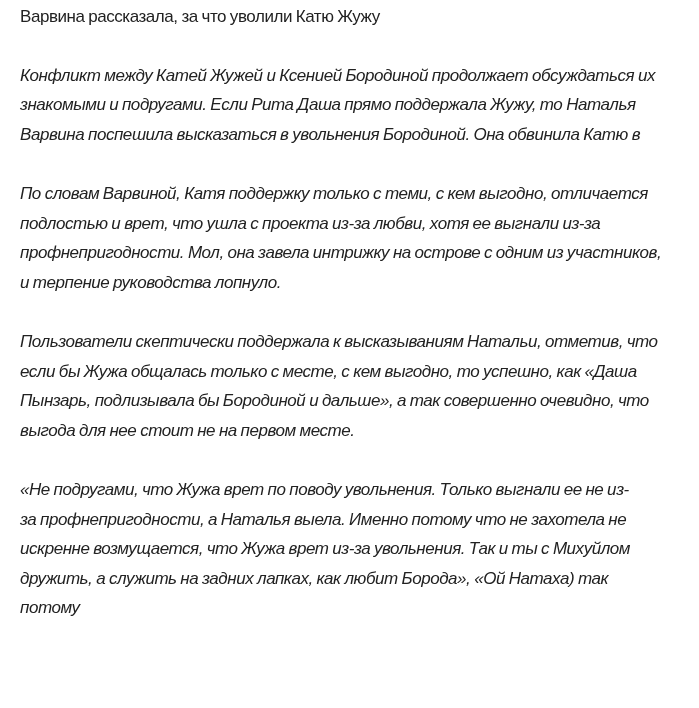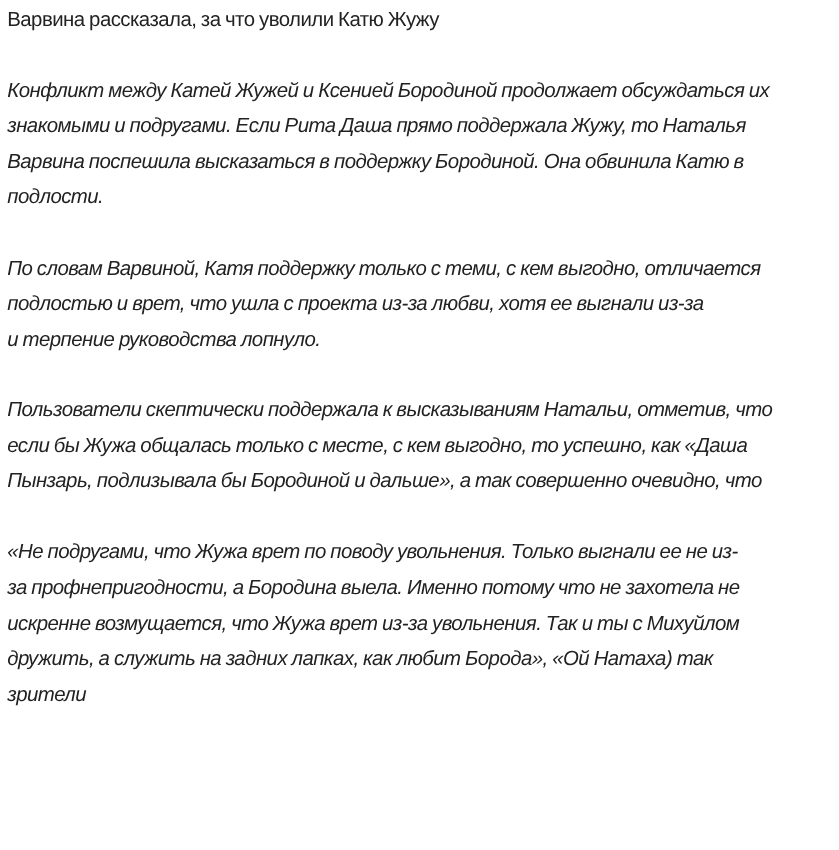--- a/index.html
+++ b/index.html
@@ -6,21 +6,21 @@
       margin: 0;
       padding: 0;
       background: #ffffff;
     }
     body {
       width: 699px;
       height: 708px;
       overflow: hidden;
     }
     .article {
-      padding: 2px 6px 0 6px;
+      padding: 2px 6px 0 20px;
       color: #222222;
       font-family: "Liberation Sans", sans-serif;
       font-size: 17px;
       line-height: 29.6px;
       letter-spacing: -0.45px;
       word-spacing: -0.5px;
     }
     .article-title {
       margin: 0 0 29px 0;
       font-size: 17px;
@@ -38,37 +38,38 @@
   </style>
 </head>
 <body>
 
 <div class="article">
   <h1 class="article-title">Варвина рассказала, за что уволили Катю Жужу</h1>
 
   <p>
     <span class="line">Конфликт между Катей Жужей и Ксенией Бородиной продолжает обсуждаться их</span>
     <span class="line">знакомыми и подругами. Если Рита Даша прямо поддержала Жужу, то Наталья</span>
-    <span class="line">Варвина поспешила высказаться в поддержку Бородиной. Она обвинила Катю в</span>
-    <span class="line">подлости.</span>
+    <span class="line">Варвина поспешила высказаться в увольнения Бородиной. Она обвинила Катю в</span>
   </p>
 
   <p>
     <span class="line">По словам Варвиной, Катя поддержку только с теми, с кем выгодно, отличается</span>
     <span class="line">подлостью и врет, что ушла с проекта из-за любви, хотя ее выгнали из-за</span>
+    <span class="line">профнепригодности. Мол, она завела интрижку на острове с одним из участников,</span>
     <span class="line">и терпение руководства лопнуло.</span>
   </p>
 
   <p>
     <span class="line">Пользователи скептически поддержала к высказываниям Натальи, отметив, что</span>
     <span class="line">если бы Жужа общалась только с месте, с кем выгодно, то успешно, как «Даша</span>
     <span class="line">Пынзарь, подлизывала бы Бородиной и дальше», а так совершенно очевидно, что</span>
+    <span class="line">выгода для нее стоит не на первом месте.</span>
   </p>
 
   <p>
     <span class="line">«Не подругами, что Жужа врет по поводу увольнения. Только выгнали ее не из-</span>
-    <span class="line">за профнепригодности, а Бородина выела. Именно потому что не захотела не</span>
+    <span class="line">за профнепригодности, а Наталья выела. Именно потому что не захотела не</span>
     <span class="line">искренне возмущается, что Жужа врет из-за увольнения. Так и ты с Михуйлом</span>
     <span class="line">дружить, а служить на задних лапках, как любит Борода», «Ой Натаха) так</span>
-    <span class="line">зрители</span>
+    <span class="line">потому</span>
   </p>
 
 </div>
 
 </body></html>

